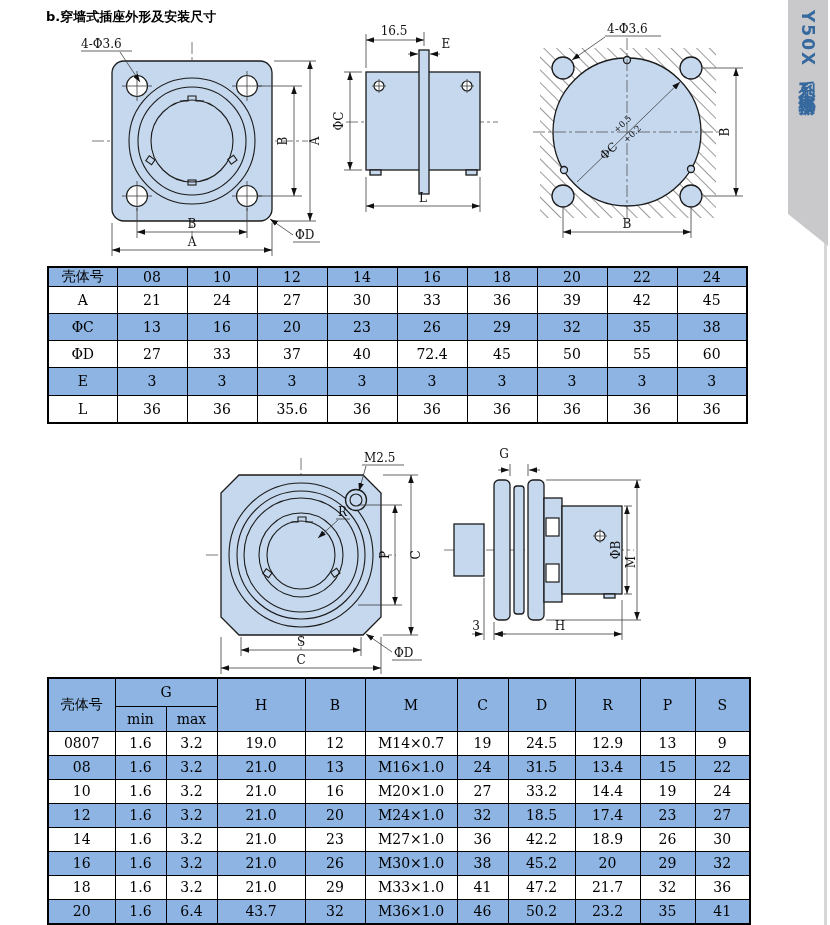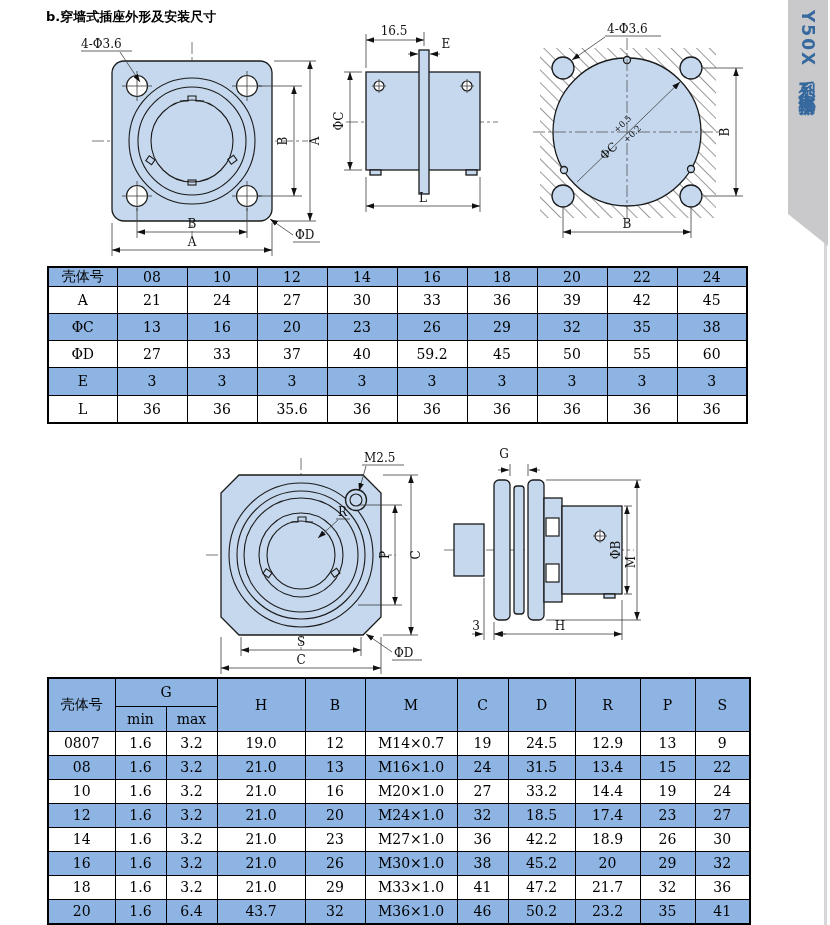--- a/index.html
+++ b/index.html
@@ -226,21 +226,21 @@
           <td>32</td>
           <td>35</td>
           <td>38</td>
         </tr>
         <tr>
           <th>ΦD</th>
           <td>27</td>
           <td>33</td>
           <td>37</td>
           <td>40</td>
-          <td>59.2</td>
+          <td>72.4</td>
           <td>45</td>
           <td>50</td>
           <td>55</td>
           <td>60</td>
         </tr>
         <tr>
           <th>E</th>
           <td>3</td>
           <td>3</td>
           <td>3</td>

